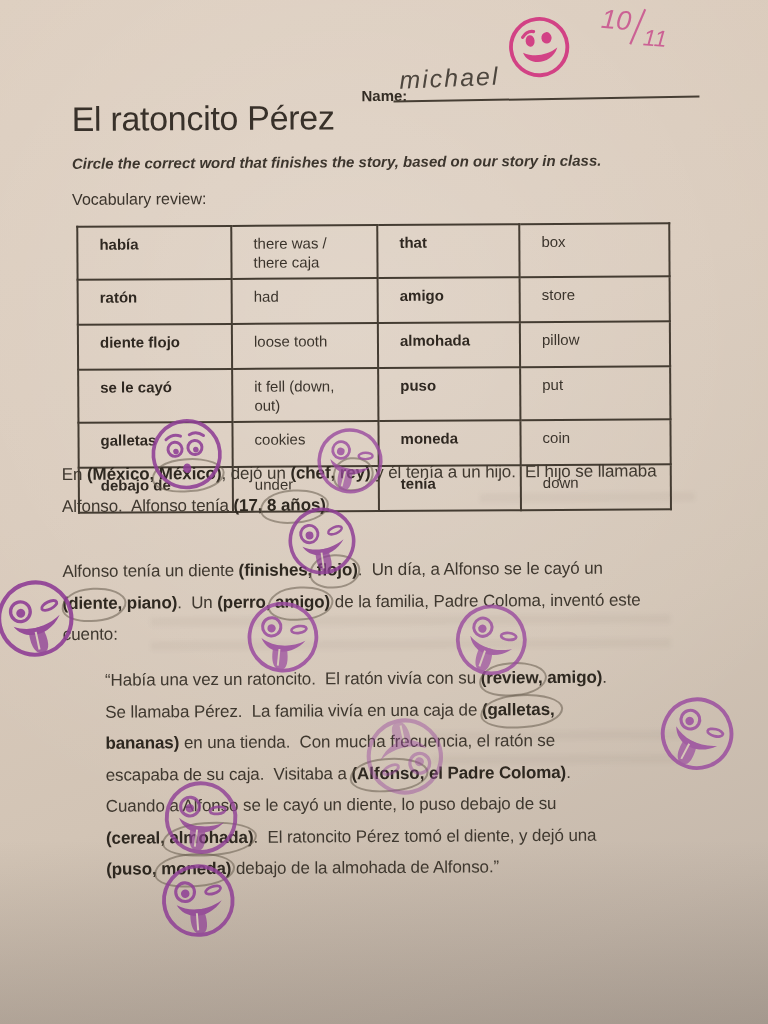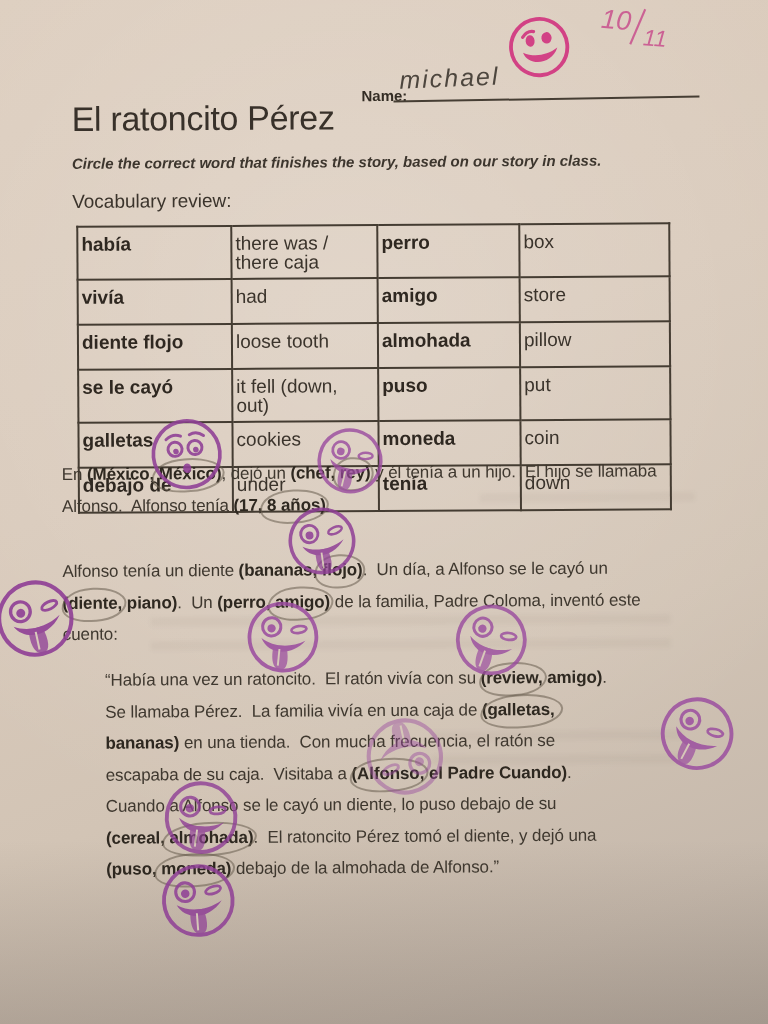--- a/index.html
+++ b/index.html
@@ -15,24 +15,24 @@
   
   .score{position:absolute;left:604px;top:8px;transform:rotate(5deg);color:#c94f8d;opacity:.85;font-style:italic;}
   .score .num{font-size:27px;}
   .score .slash{display:inline-block;font-size:26px;transform:scaleY(2.1) rotate(10deg);margin:0 3px;position:relative;top:6px;}
   .score .den{font-size:23px;position:relative;top:14px;}
   .name-label{position:absolute;left:364px;top:87px;font-size:15px;font-weight:bold;color:#332c24;}
   .name-value{position:absolute;left:402px;top:64px;font-size:25px;font-style:italic;color:#4d463e;transform:rotate(-2deg);letter-spacing:2px;}
   .name-underline{position:absolute;left:396px;top:99px;width:306px;height:2px;background:#463e34;transform:rotate(-0.6deg);}
   .title{position:absolute;left:74px;top:98px;font-size:34px;color:#38312a;letter-spacing:-0.3px;}
   .instructions{position:absolute;left:74px;top:153px;font-size:15px;font-weight:bold;font-style:italic;color:#3d362e;}
-  .vocab-label{position:absolute;left:74px;top:189px;font-size:19px;color:#3b342c;}
+  .vocab-label{position:absolute;left:74px;top:189px;font-size:16px;color:#3b342c;}
   
   table.vocab{position:absolute;left:78px;top:224px;width:592px;border-collapse:collapse;table-layout:fixed;}
-  table.vocab td{border:2px solid #443c32;padding:7px 3px 6px;font-size:19px;line-height:19px;vertical-align:top;color:#3b342c;height:30px;}
+  table.vocab td{border:2px solid #443c32;padding:7px 21px 6px;font-size:15px;line-height:19px;vertical-align:top;color:#3b342c;height:30px;}
   table.vocab td.es{font-weight:bold;color:#2f2821;}
   
   .para{position:absolute;font-size:17px;color:#3f382f;letter-spacing:-0.1px;}
   .para .tline{white-space:pre;height:31.5px;}
   .para .b{font-weight:bold;color:#2e2820;}
   .circled{position:relative;}
   .circled::before{content:"";position:absolute;left:-7px;right:-9px;top:-6px;bottom:-9px;
     border:2px solid rgba(104,92,78,0.55);border-radius:48% 52% 50% 46% / 58% 50% 55% 44%;
     transform:rotate(-3deg);pointer-events:none;}
   
@@ -99,25 +99,25 @@
       <colgroup>
           <col style="width:154px">
           <col style="width:146px">
           <col style="width:142px">
           <col style="width:150px">
         </colgroup>
       <tbody id="vocab-body">
           <tr>
             <td class="es">había</td>
             <td class="en">there was / there caja</td>
-            <td class="es">perro</td>
+            <td class="es">that</td>
             <td class="en">box</td>
           </tr>
           <tr>
-            <td class="es">vivía</td>
+            <td class="es">ratón</td>
             <td class="en">had</td>
             <td class="es">amigo</td>
             <td class="en">store</td>
           </tr>
           <tr>
             <td class="es">diente flojo</td>
             <td class="en">loose tooth</td>
             <td class="es">almohada</td>
             <td class="en">pillow</td>
           </tr>
@@ -140,29 +140,29 @@
             <td class="en">down</td>
           </tr>
         </tbody>
     </table>
 
     <div class="para" style="left:62px;top:463px;">
         <div class="tline"><span>En </span><span class="b">(México, </span><span class="b circled">México</span><span class="b">)</span><span>, dejó un </span><span class="b">(chef, </span><span class="b circled">rey</span><span class="b">)</span><span> y él tenía a un hijo.  El hijo se llamaba</span></div>
         <div class="tline"><span>Alfonso.  Alfonso tenía </span><span class="b">(17, </span><span class="b circled">8 años</span><span class="b">)</span><span>.</span></div>
       </div>
     <div class="para" style="left:62px;top:560px;">
-        <div class="tline"><span>Alfonso tenía un diente </span><span class="b">(bananas, </span><span class="b circled">flojo</span><span class="b">)</span><span>.  Un día, a Alfonso se le cayó un</span></div>
+        <div class="tline"><span>Alfonso tenía un diente </span><span class="b">(finishes, </span><span class="b circled">flojo</span><span class="b">)</span><span>.  Un día, a Alfonso se le cayó un</span></div>
         <div class="tline"><span class="b">(</span><span class="b circled">diente</span><span class="b">, piano)</span><span>.  Un </span><span class="b">(perro, </span><span class="b circled">amigo</span><span class="b">)</span><span> de la familia, Padre Coloma, inventó este</span></div>
         <div class="tline"><span>cuento:</span></div>
       </div>
     <div class="para" style="left:104px;top:669px;">
         <div class="tline"><span>“Había una vez un ratoncito.  El ratón vivía con su </span><span class="b">(</span><span class="b circled">review</span><span class="b">, amigo)</span><span>.</span></div>
         <div class="tline"><span>Se llamaba Pérez.  La familia vivía en una caja de </span><span class="b">(</span><span class="b circled">galletas,</span></div>
         <div class="tline"><span class="b">bananas)</span><span> en una tienda.  Con mucha frecuencia, el ratón se</span></div>
-        <div class="tline"><span>escapaba de su caja.  Visitaba a </span><span class="b">(</span><span class="b circled">Alfonso</span><span class="b">, el Padre Cuando)</span><span>.</span></div>
+        <div class="tline"><span>escapaba de su caja.  Visitaba a </span><span class="b">(</span><span class="b circled">Alfonso</span><span class="b">, el Padre Coloma)</span><span>.</span></div>
         <div class="tline"><span>Cuando a Alfonso se le cayó un diente, lo puso debajo de su</span></div>
         <div class="tline"><span class="b">(cereal, </span><span class="b circled">almohada</span><span class="b">)</span><span>.  El ratoncito Pérez tomó el diente, y dejó una</span></div>
         <div class="tline"><span class="b">(puso, </span><span class="b circled">moneda</span><span class="b">)</span><span> debajo de la almohada de Alfonso.”</span></div>
       </div>
 
     <div id="stamps-layer">
         <div class="stamp" style="left: 510px; top: 16px; width: 64px; height: 64px; transform: rotate(-6deg); opacity: 0.95; color: rgb(210, 59, 130);">
           <svg viewBox="0 0 100 100">
             <use href="#sym-smiley"></use>
           </svg>

